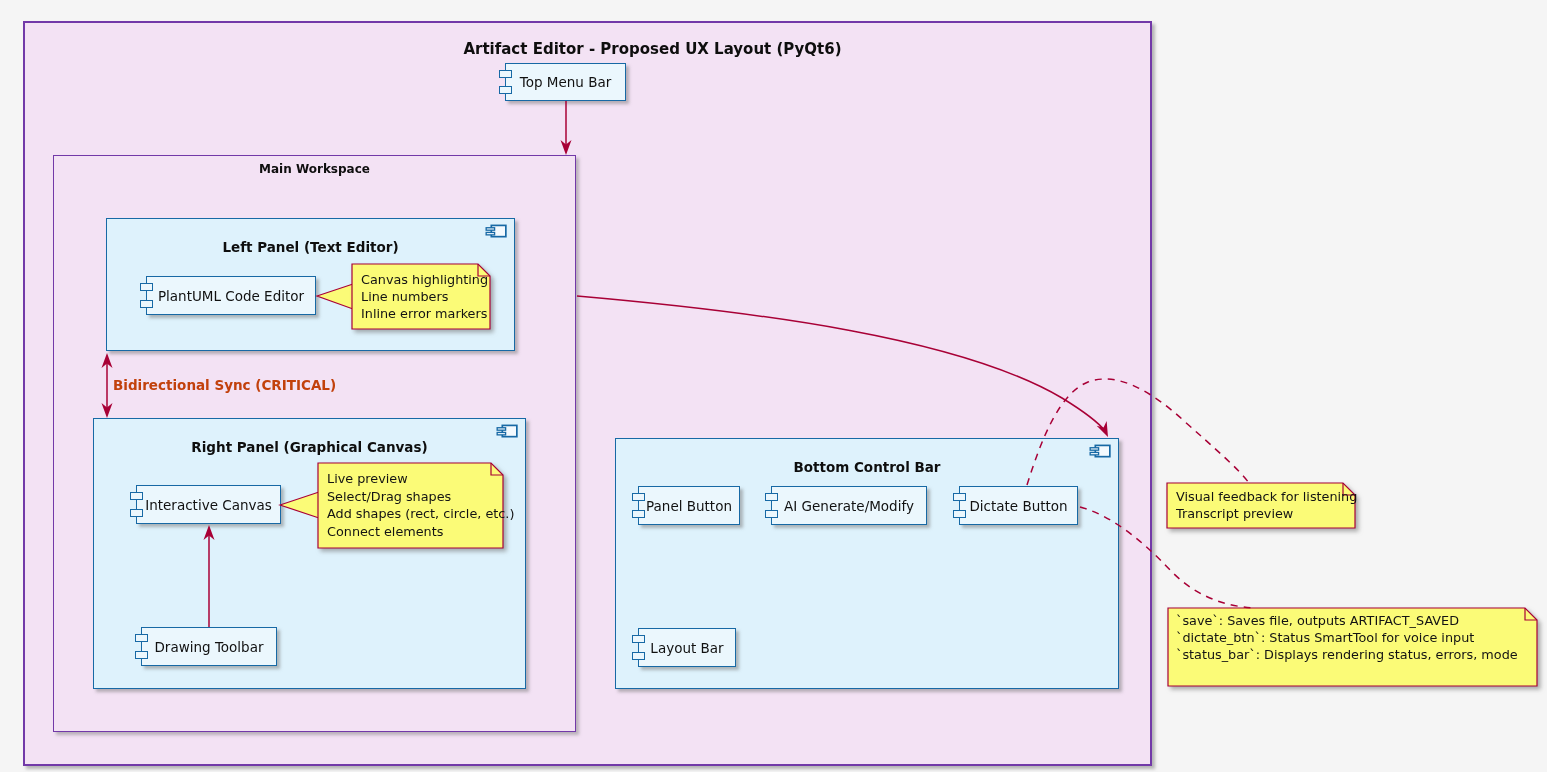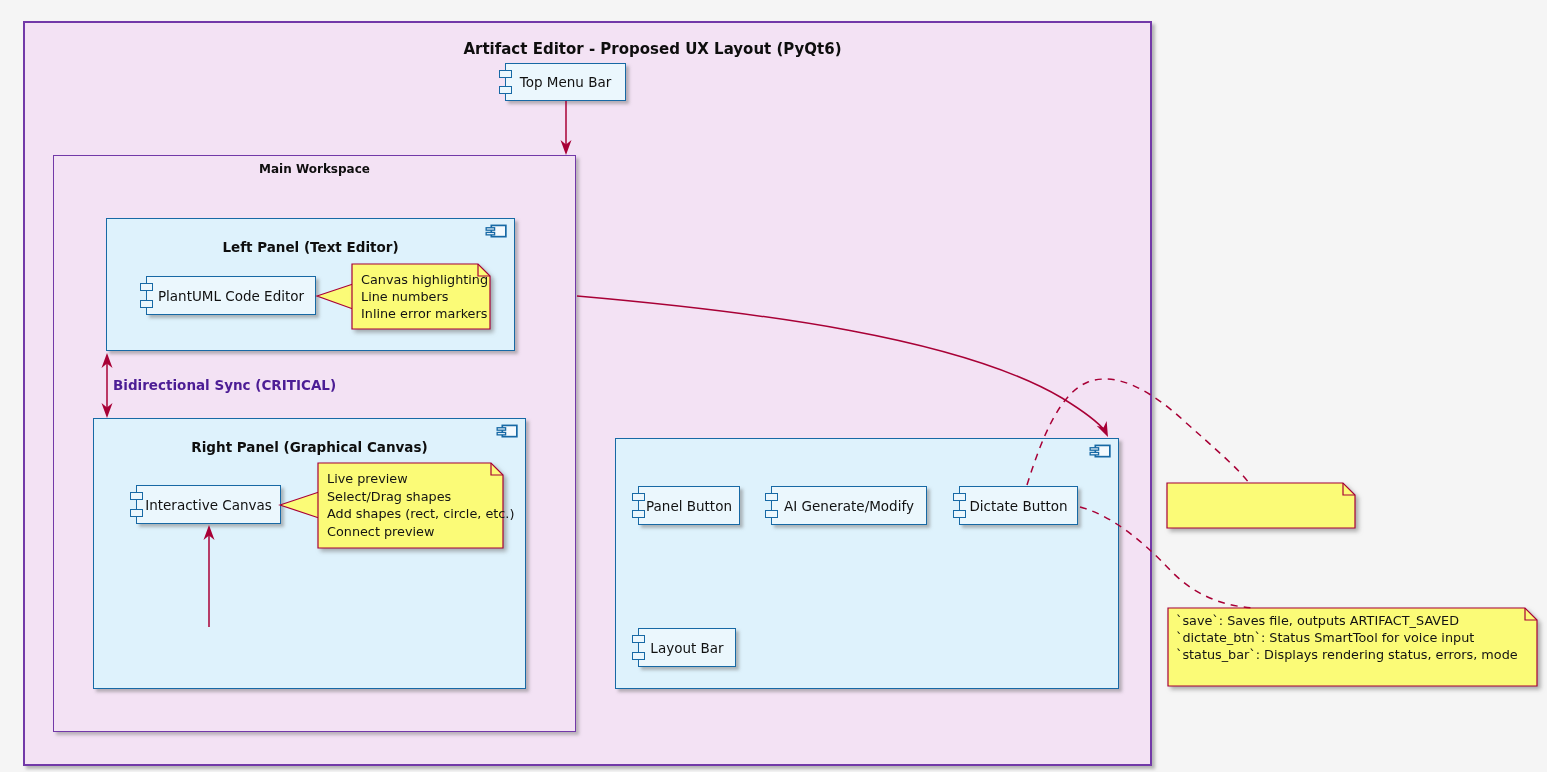--- a/index.html
+++ b/index.html
@@ -96,21 +96,21 @@
     z-index:6;
     font-size:12.8px;
     line-height:17px;
     color:#131313;
     white-space:nowrap;
   }
   .edge-label {
     position:absolute;
     font-weight:bold;
     font-size:13.5px;
-    color:#4c1d95;
+    color:#c2410c;
     z-index:4;
     white-space:nowrap;
   }
 </style>
 </head>
 <body>
 
 <div id="canvas">
 
   <div class="frame" style="left:23px; top:21px; width:1125px; height:741px;"></div>
@@ -148,22 +148,28 @@
       <rect x="7" y="1.5" width="15.5" height="12" fill="#F3FAFE" stroke="#1769A5" stroke-width="1.8"></rect>
       <rect x="1.5" y="4" width="9" height="2.6" fill="#F3FAFE" stroke="#1769A5" stroke-width="1.4"></rect>
       <rect x="1.5" y="9" width="9" height="2.6" fill="#F3FAFE" stroke="#1769A5" stroke-width="1.4"></rect>
     </svg>
   </div>
   <div class="component" style="left:136px; top:485px; width:143px; height:37px;">
     <span class="port p1"></span>
     <span class="port p2"></span>
     <span>Interactive Canvas</span>
   </div>
+  <div class="component" style="left:141px; top:627px; width:134px; height:37px;">
+    <span class="port p1"></span>
+    <span class="port p2"></span>
+    <span>Drawing Toolbar</span>
+  </div>
 
   <div class="panel" style="left:615px; top:438px; width:502px; height:249px;">
+    <div class="panel-title">Bottom Control Bar</div>
     <svg class="comp-icon" viewBox="0 0 24 16">
       <rect x="7" y="1.5" width="15.5" height="12" fill="#F3FAFE" stroke="#1769A5" stroke-width="1.8"></rect>
       <rect x="1.5" y="4" width="9" height="2.6" fill="#F3FAFE" stroke="#1769A5" stroke-width="1.4"></rect>
       <rect x="1.5" y="9" width="9" height="2.6" fill="#F3FAFE" stroke="#1769A5" stroke-width="1.4"></rect>
     </svg>
   </div>
   <div class="component" style="left:638px; top:486px; width:100px; height:37px;">
     <span class="port p1"></span>
     <span class="port p2"></span>
     <span>Panel Button</span>
@@ -227,23 +233,27 @@
   <div class="note-text" style="left:361px; top:271px;">
     <div>Canvas highlighting</div>
     <div>Line numbers</div>
     <div>Inline error markers</div>
   </div>
 
   <div class="note-text" style="left:327px; top:470px; line-height:17.7px;">
     <div>Live preview</div>
     <div>Select/Drag shapes</div>
     <div>Add shapes (rect, circle, etc.)</div>
-    <div>Connect preview</div>
-  </div>
-
+    <div>Connect elements</div>
+  </div>
+
+  <div class="note-text" style="left:1176px; top:488px;">
+    <div>Visual feedback for listening</div>
+    <div>Transcript preview</div>
+  </div>
 
   <div class="note-text" style="left:1176px; top:613px; line-height:16.8px;">
     <div>`save`: Saves file, outputs ARTIFACT_SAVED</div>
     <div>`dictate_btn`: Status SmartTool for voice input</div>
     <div>`status_bar`: Displays rendering status, errors, mode</div>
   </div>
 
 </div>
 
 </body></html>

